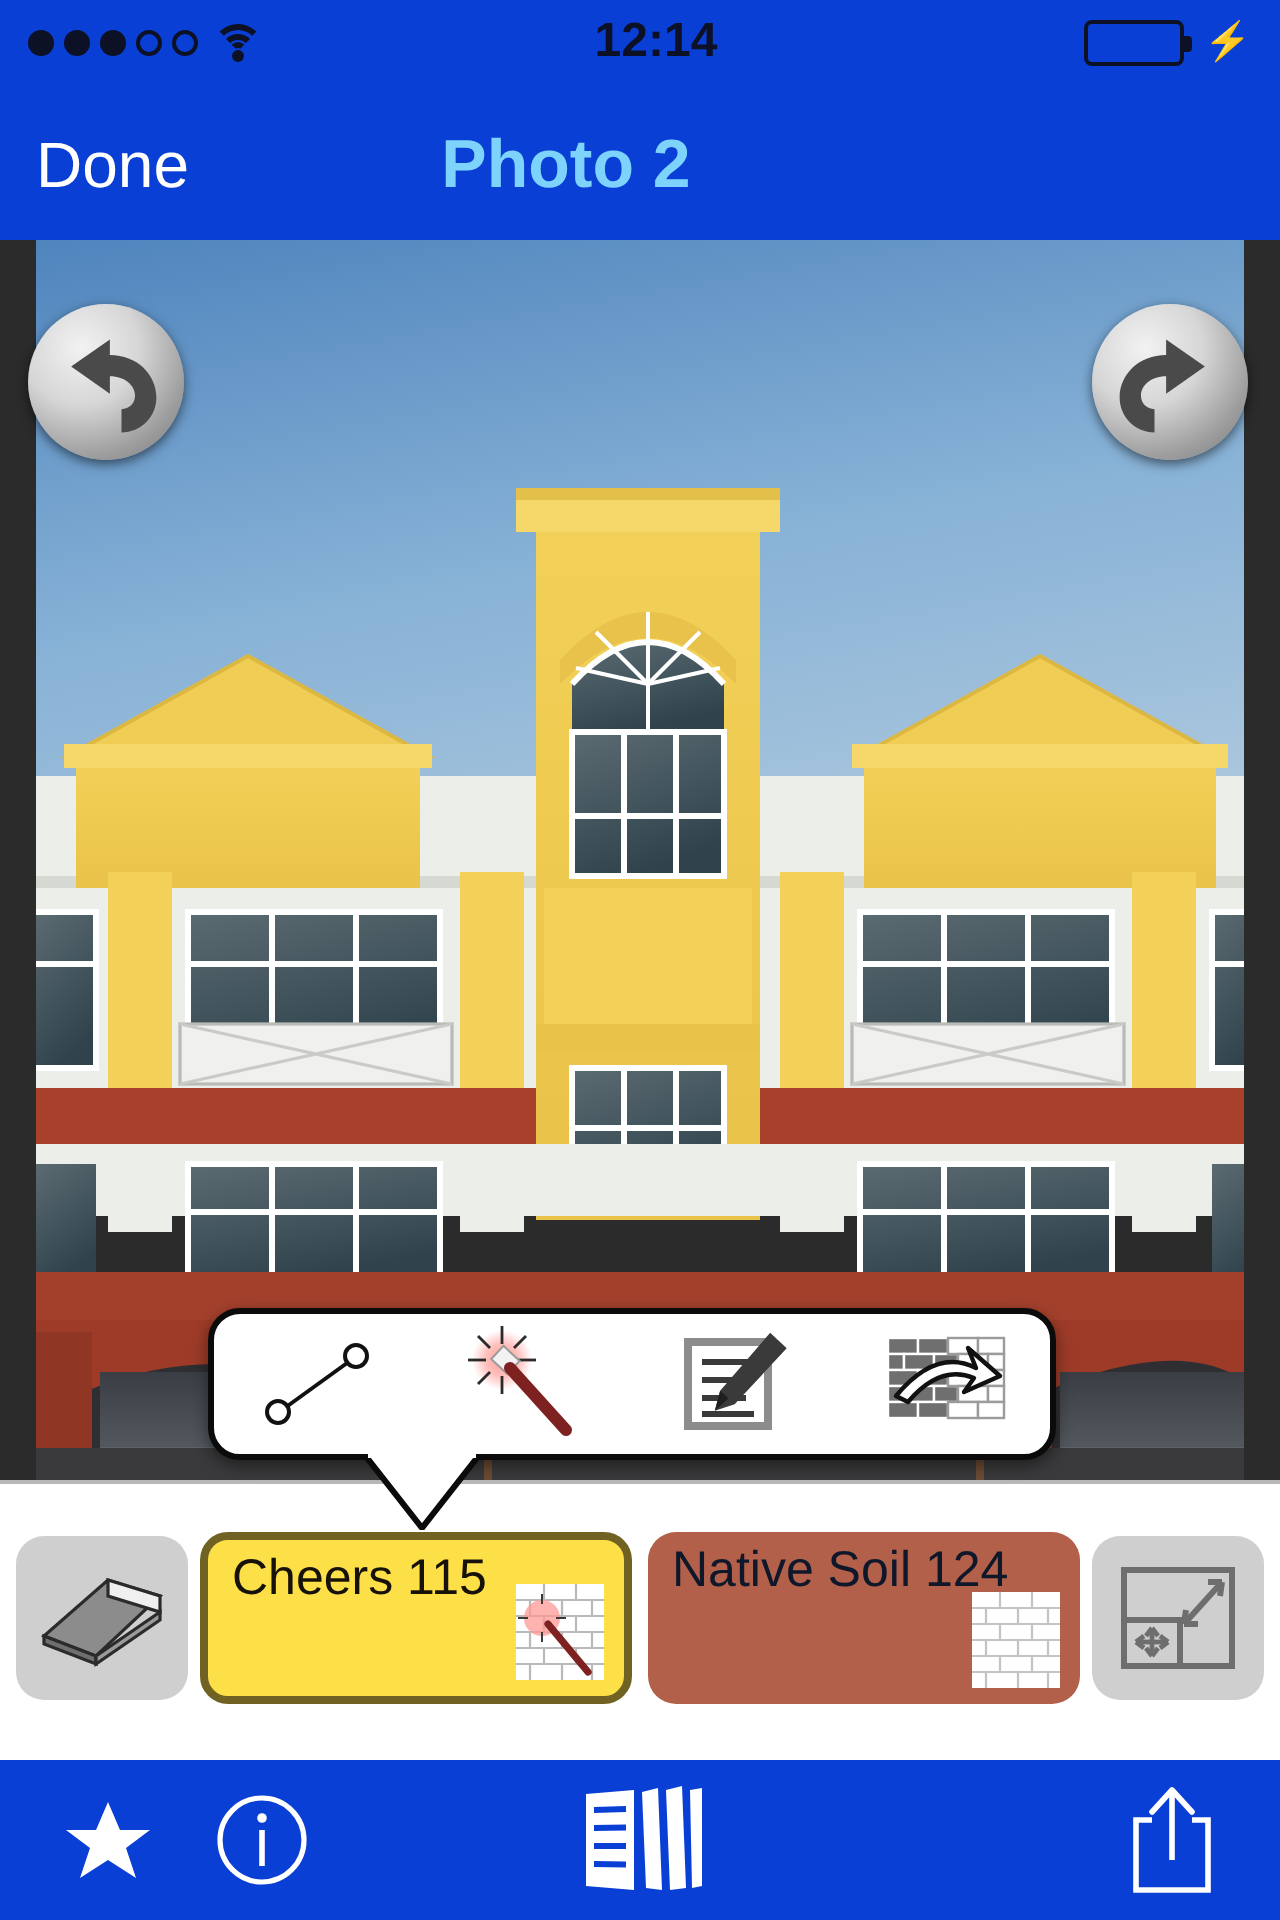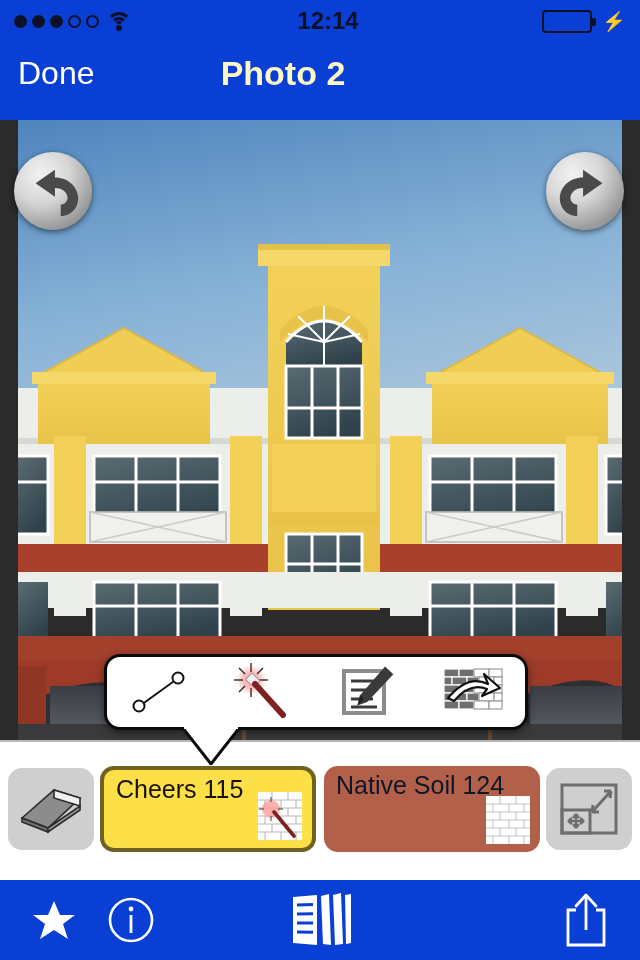--- a/index.html
+++ b/index.html
@@ -66,35 +66,35 @@
   }
   .battery::after {
     content: ""; position: absolute; right: -6px; top: 6px;
     width: 4px; height: 8px; background: #0d1126; border-radius: 0 2px 2px 0;
   }
   .battery .fill { width: 100%; height: 100%; background: #49d361; border-radius: 1px; }
   .bolt { font-size: 19px; color: #0d1126; margin-left: 7px; line-height: 1; font-weight: bold; }
 
   
   .navbar {
-    position: absolute; left: 0; top: 34px;
+    position: absolute; left: 0; top: 44px;
     width: 566px; height: 78px;
   }
   .nav-done {
     position: absolute; left: 18px; top: 50%;
     transform: translateY(-50%);
     font-size: 32px; color: #ffffff;
     background: none; border: none; padding: 0; cursor: pointer;
     font-family: "Liberation Sans", sans-serif;
   }
   .nav-title {
     position: absolute; left: 0; right: 0; top: 50%;
     transform: translateY(-50%);
     text-align: center;
-    font-size: 34px; font-weight: bold; color: #fef9c3;
+    font-size: 34px; font-weight: bold; color: #7dd3fc;
   }
 
   
   .canvas {
     position: absolute; left: 0; top: 120px;
     width: 640px; height: 620px;
     background: #2b2b2b;
     overflow: hidden;
   }
   .photo {

